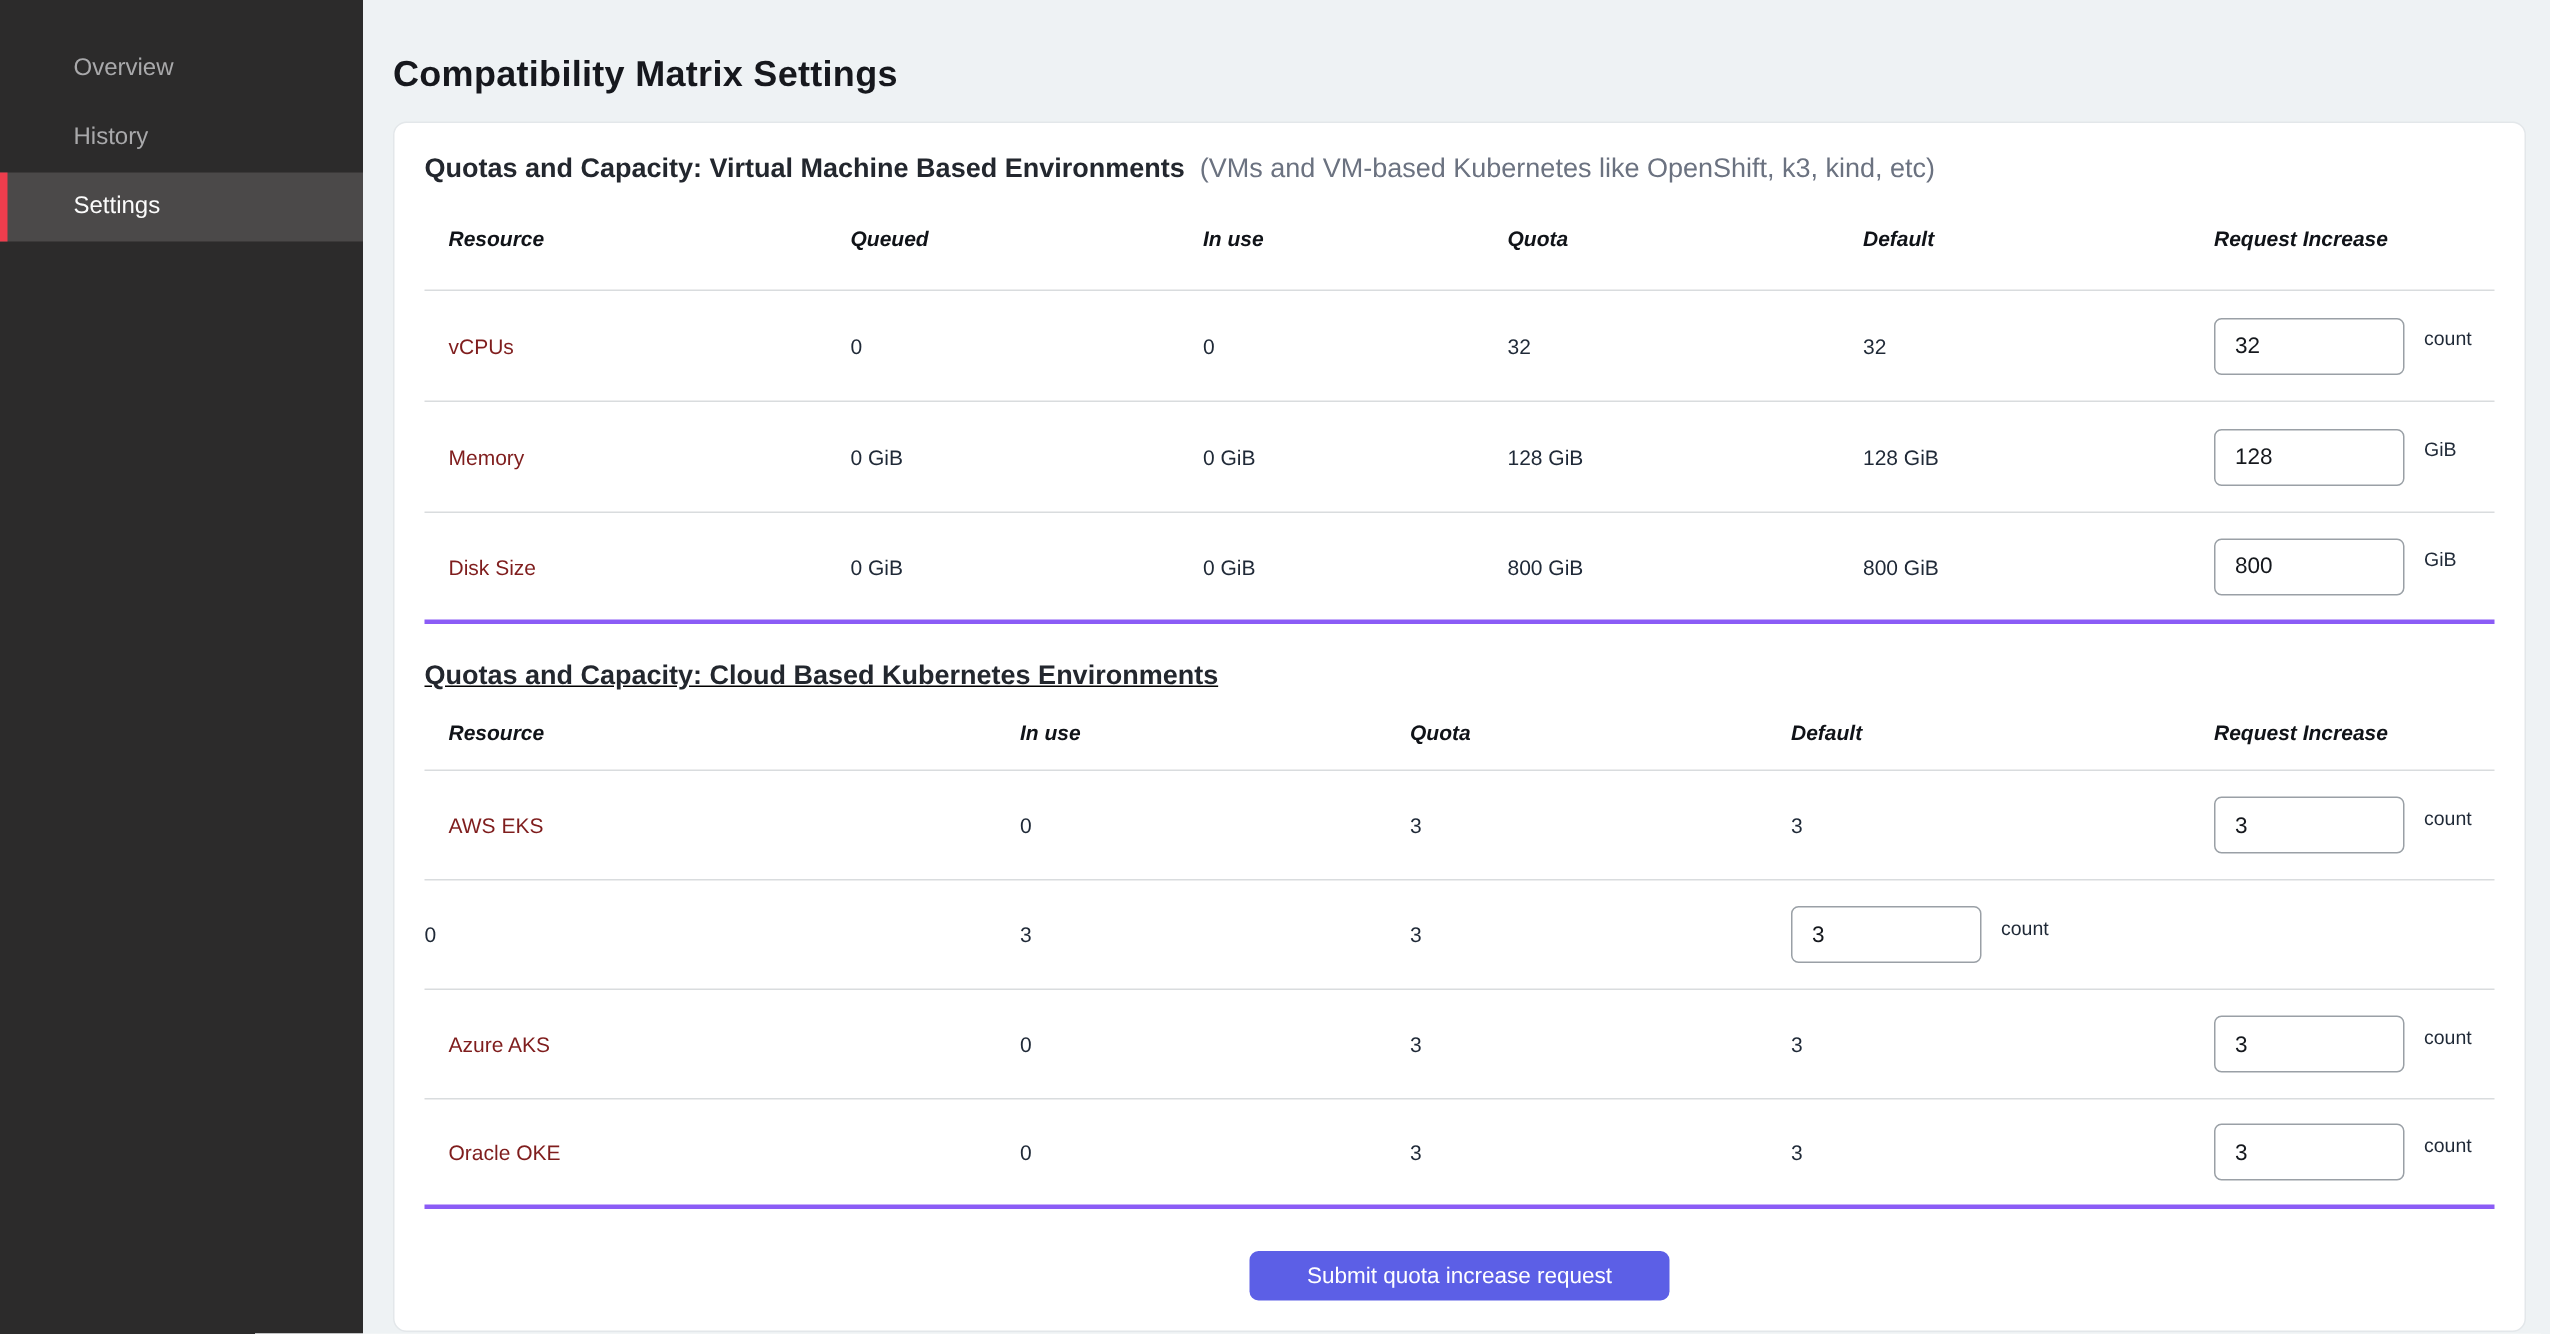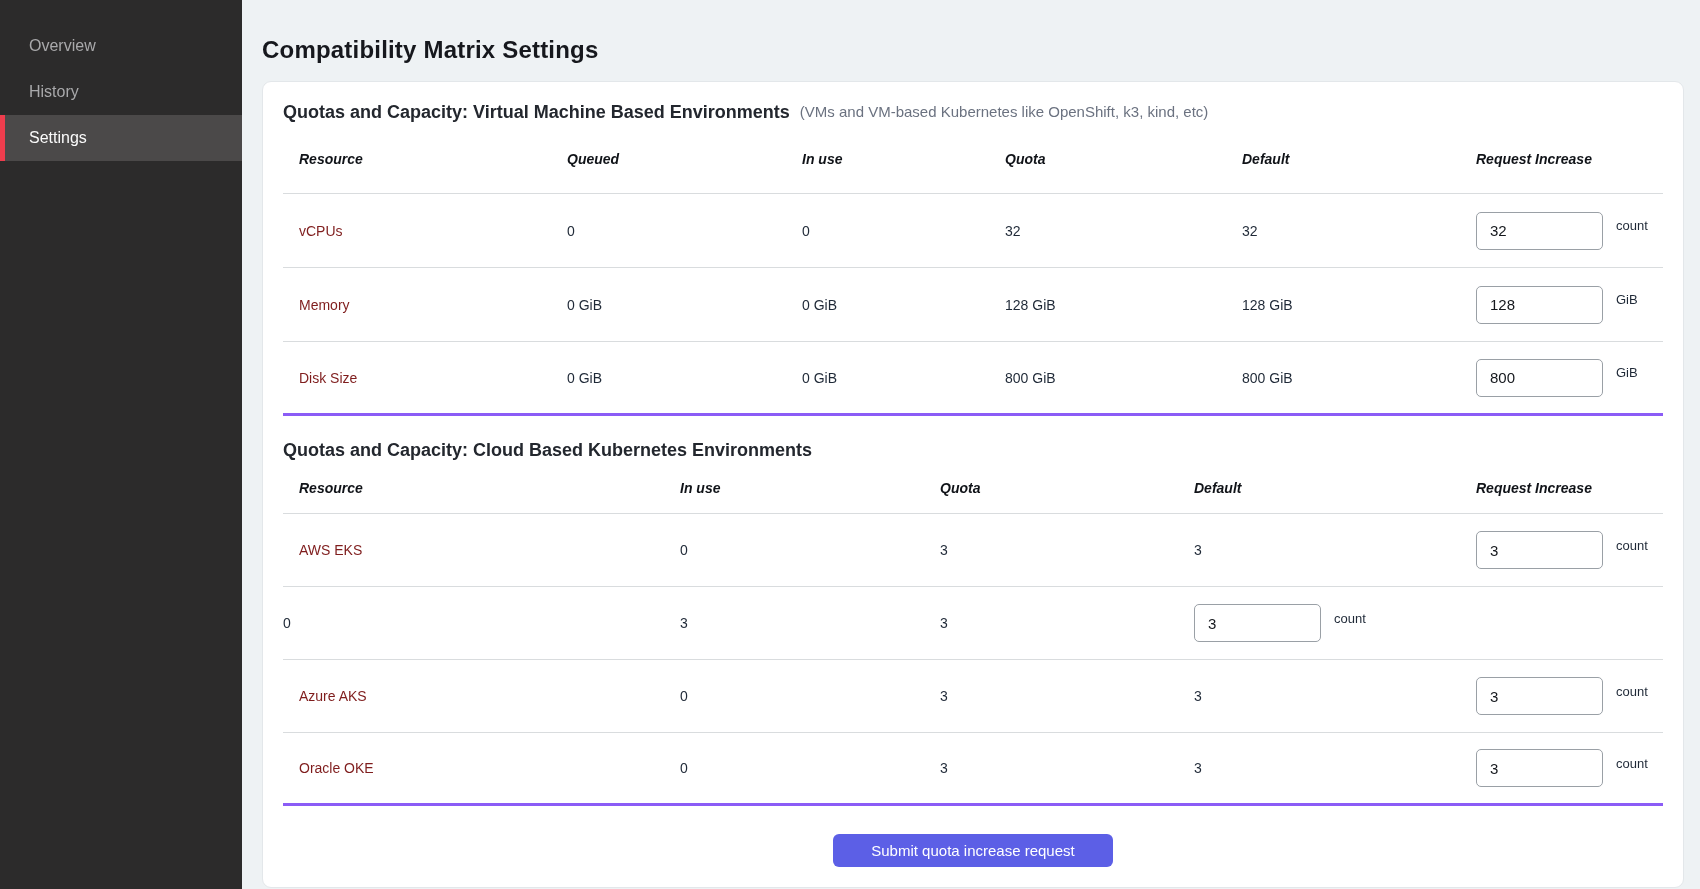--- a/index.html
+++ b/index.html
@@ -14,21 +14,21 @@
   
   .sidebar {
     position: absolute; left: 0; top: 0;
     width: 242px; height: 889px;
     background: #2c2b2b;
     padding-top: 23px;
   }
   .nav-item {
     height: 46px;
     display: flex; align-items: center;
-    padding-left: 24px;
+    padding-left: 44px;
     font-size: 16px;
     color: #a9a9ab;
     cursor: pointer;
     border-left: 5px solid transparent;
     margin-left: 0;
   }
   .nav-item.active {
     background: #4b4949;
     color: #fbfbfb;
     border-left: 5px solid #ee3d4d;
@@ -47,21 +47,21 @@
   .card {
     position: absolute; left: 20px; top: 63px;
     width: 1422px; height: 807px;
     background: #ffffff;
     border: 1px solid #e3e7ea;
     border-radius: 9px;
     padding: 18px 20px 20px 20px;
   }
   .section-head { display: flex; align-items: flex-start; gap: 10px; line-height: 24px; }
   .section-title { font-size: 18px; font-weight: 700; color: #23272e; }
-  .section-subtitle { font-size: 15px; font-weight: 400; color: #6b7280; }
+  .section-subtitle { font-size: 18px; font-weight: 400; color: #6b7280; }
 
   .thead, .trow { display: grid; align-items: center; }
   .t1 .thead, .t1 .trow {
     grid-template-columns: 284px 235px 203px 237px 234px 189px;
   }
   .t2 .thead, .t2 .trow {
     grid-template-columns: 397px 260px 254px 282px 189px;
   }
   .thead { height: 70px; border-bottom: 1px solid #d9dcde; font-style: italic; }
   .t2 .thead { height: 52px; }
@@ -165,21 +165,21 @@
           <div class="td">0 GiB</div>
           <div class="td">800 GiB</div>
           <div class="td">800 GiB</div>
           <div class="td req-cell">
             <input class="req-input" type="text" value="800" style="">
             <span class="unit">GiB</span>
           </div>
         </div>
       </div>
 
-      <div class="section-head" style="margin-top: 22px;">
+      <div class="section-head" style="margin-top: 22px; text-decoration: underline;">
         <span class="section-title">Quotas and Capacity: Cloud Based Kubernetes Environments</span>
       </div>
 
       <div class="t2">
         <div class="thead">
           <div class="th cell-pad">Resource</div>
           <div class="th">In use</div>
           <div class="th">Quota</div>
           <div class="th">Default</div>
           <div class="th">Request Increase</div>

